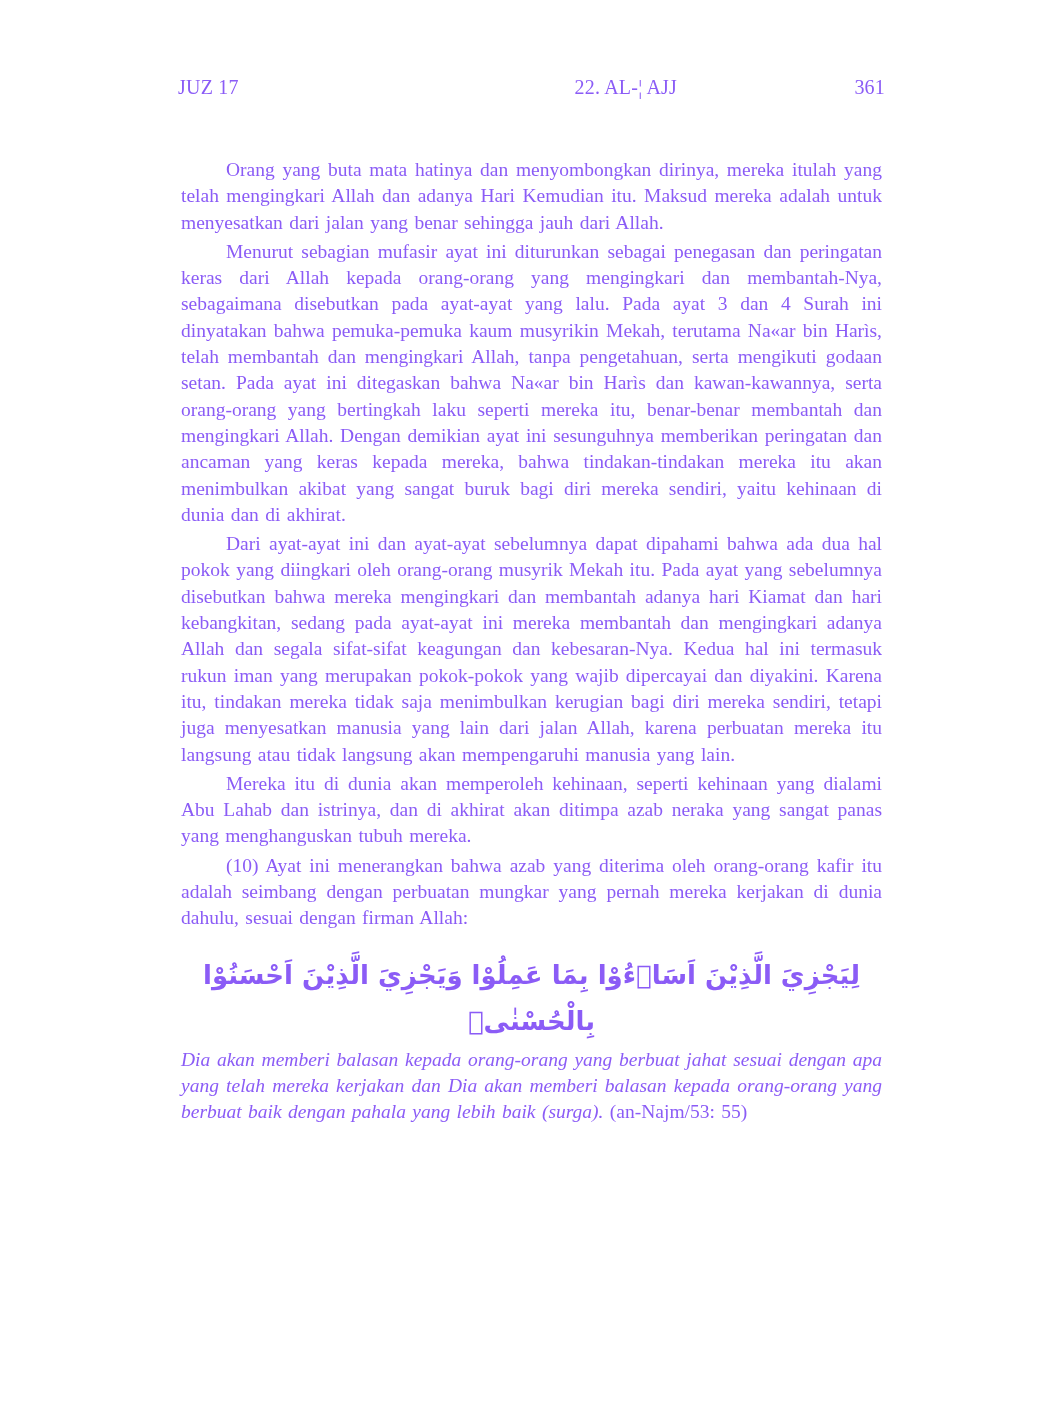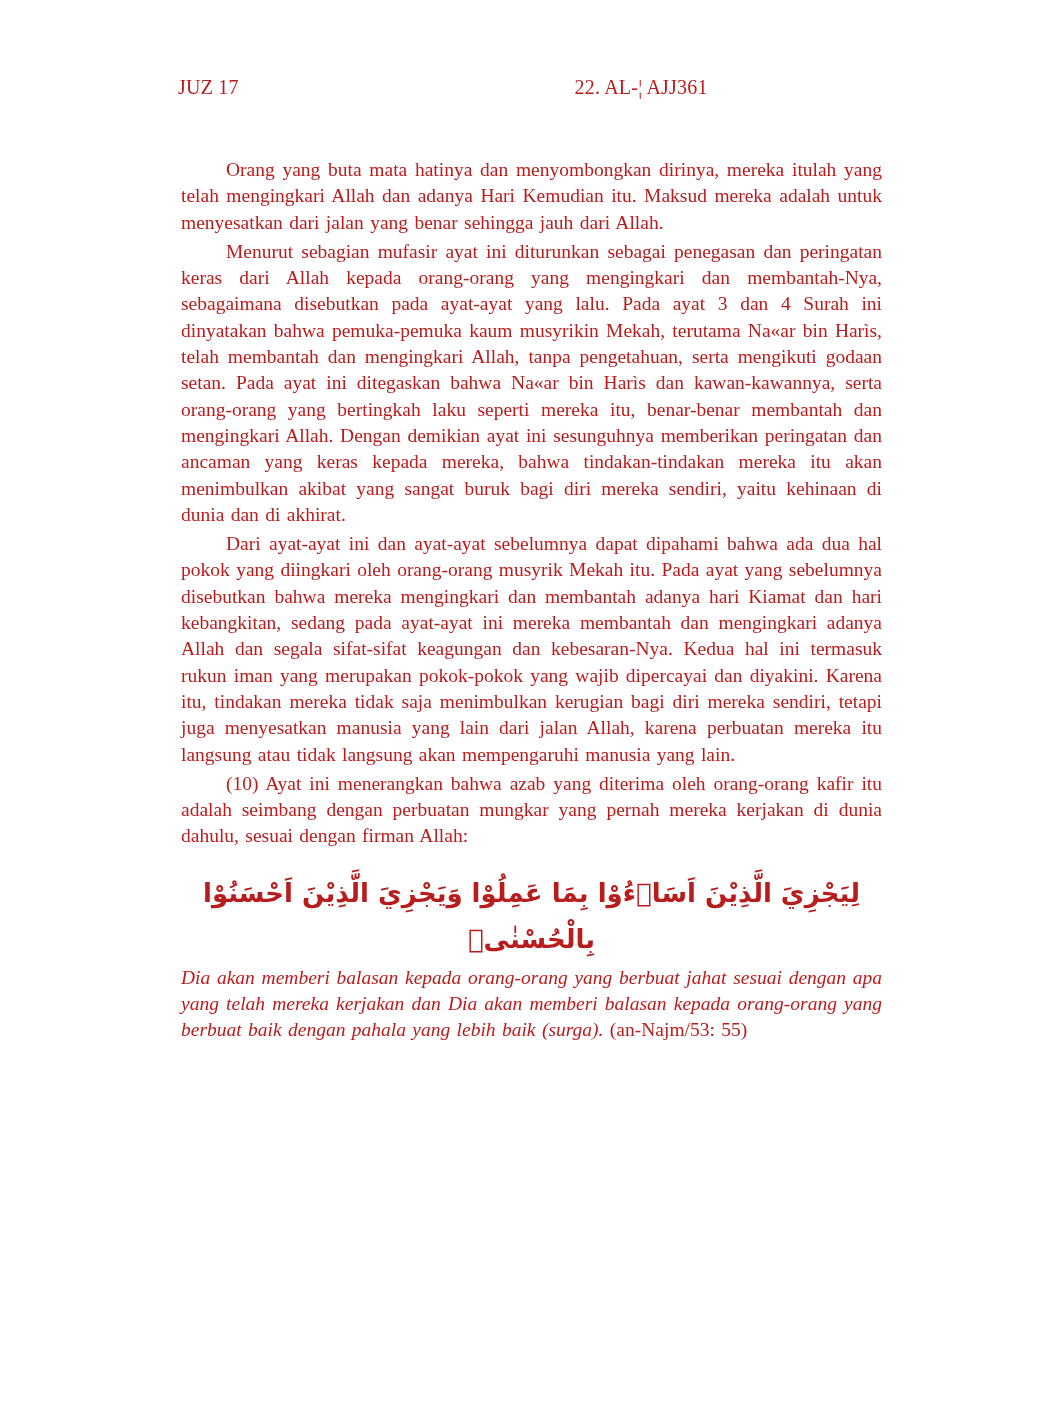--- a/index.html
+++ b/index.html
@@ -6,35 +6,35 @@
     margin: 0;
     padding: 0;
     background: #ffffff;
   }
   .page {
     position: relative;
     width: 1063px;
     height: 1417px;
     box-sizing: border-box;
     background: #ffffff;
-    color: #b91c1c;
+    color: #8b5cf6;
     font-family: "Liberation Serif", serif;
     padding: 76px 178px 0 178px;
     overflow: hidden;
   }
   .running-header {
     display: flex;
     align-items: baseline;
     font-size: 20px;
     letter-spacing: 0.2px;
     margin-bottom: 58px;
   }
   .running-header .hdr-left  { flex: 1; text-align: left; }
   .running-header .hdr-center{ flex: 1.4; text-align: right; }
-  .running-header .hdr-right { flex: 1; text-align: left; }
+  .running-header .hdr-right { flex: 1; text-align: right; }
 
   .text-block p {
     margin: 3px;
     font-size: 19.5px;
     line-height: 26.3px;
     text-align: justify;
     text-indent: 45px;
     word-spacing: 1.5px;
   }
   p.arabic-verse {
@@ -67,20 +67,21 @@
   </header>
 
   <main class="text-block">
 
     <p>Orang yang buta mata hatinya dan menyombongkan dirinya, mereka itulah yang telah mengingkari Allah dan adanya Hari Kemudian itu. Maksud mereka adalah untuk menyesatkan dari jalan yang benar sehingga jauh dari Allah.</p>
 
     <p>Menurut sebagian mufasir ayat ini diturunkan sebagai penegasan dan peringatan keras dari Allah kepada orang-orang yang mengingkari dan membantah-Nya, sebagaimana disebutkan pada ayat-ayat yang lalu. Pada ayat 3 dan 4 Surah ini dinyatakan bahwa pemuka-pemuka kaum musyrikin Mekah, terutama Na«ar bin Harìs, telah membantah dan mengingkari Allah, tanpa pengetahuan, serta mengikuti godaan setan. Pada ayat ini ditegaskan bahwa Na«ar bin Harìs dan kawan-kawannya, serta orang-orang yang bertingkah laku seperti mereka itu, benar-benar membantah dan mengingkari Allah. Dengan demikian ayat ini sesunguhnya memberikan peringatan dan ancaman yang keras kepada mereka, bahwa tindakan-tindakan mereka itu akan menimbulkan akibat yang sangat buruk bagi diri mereka sendiri, yaitu kehinaan di dunia dan di akhirat.</p>
 
     <p>Dari ayat-ayat ini dan ayat-ayat sebelumnya dapat dipahami bahwa ada dua hal pokok yang diingkari oleh orang-orang musyrik Mekah itu. Pada ayat yang sebelumnya disebutkan bahwa mereka mengingkari dan membantah adanya hari Kiamat dan hari kebangkitan, sedang pada ayat-ayat ini mereka membantah dan mengingkari adanya Allah dan segala sifat-sifat keagungan dan kebesaran-Nya. Kedua hal ini termasuk rukun iman yang merupakan pokok-pokok yang wajib dipercayai dan diyakini. Karena itu, tindakan mereka tidak saja menimbulkan kerugian bagi diri mereka sendiri, tetapi juga menyesatkan manusia yang lain dari jalan Allah, karena perbuatan mereka itu langsung atau tidak langsung akan mempengaruhi manusia yang lain.</p>
 
+    <p>Mereka itu di dunia akan memperoleh kehinaan, seperti kehinaan yang dialami Abu Lahab dan istrinya, dan di akhirat akan ditimpa azab neraka yang sangat panas yang menghanguskan tubuh mereka.</p>
 
     <p>(10) Ayat ini menerangkan bahwa azab yang diterima oleh orang-orang kafir itu adalah seimbang dengan perbuatan mungkar yang pernah mereka kerjakan di dunia dahulu, sesuai dengan firman Allah:</p>
 
     <p class="arabic-verse">لِيَجْزِيَ الَّذِيْنَ اَسَاۤءُوْا بِمَا عَمِلُوْا وَيَجْزِيَ الَّذِيْنَ اَحْسَنُوْا بِالْحُسْنٰىۚ</p>
 
     <p class="translation"><span class="italic-text">Dia akan memberi balasan kepada orang-orang yang berbuat jahat sesuai dengan apa yang telah mereka kerjakan dan Dia akan memberi balasan kepada orang-orang yang berbuat baik dengan pahala yang lebih baik (surga). </span><span class="ref-text">(an-Najm/53: 55)</span></p>
 
 
   </main>
 

